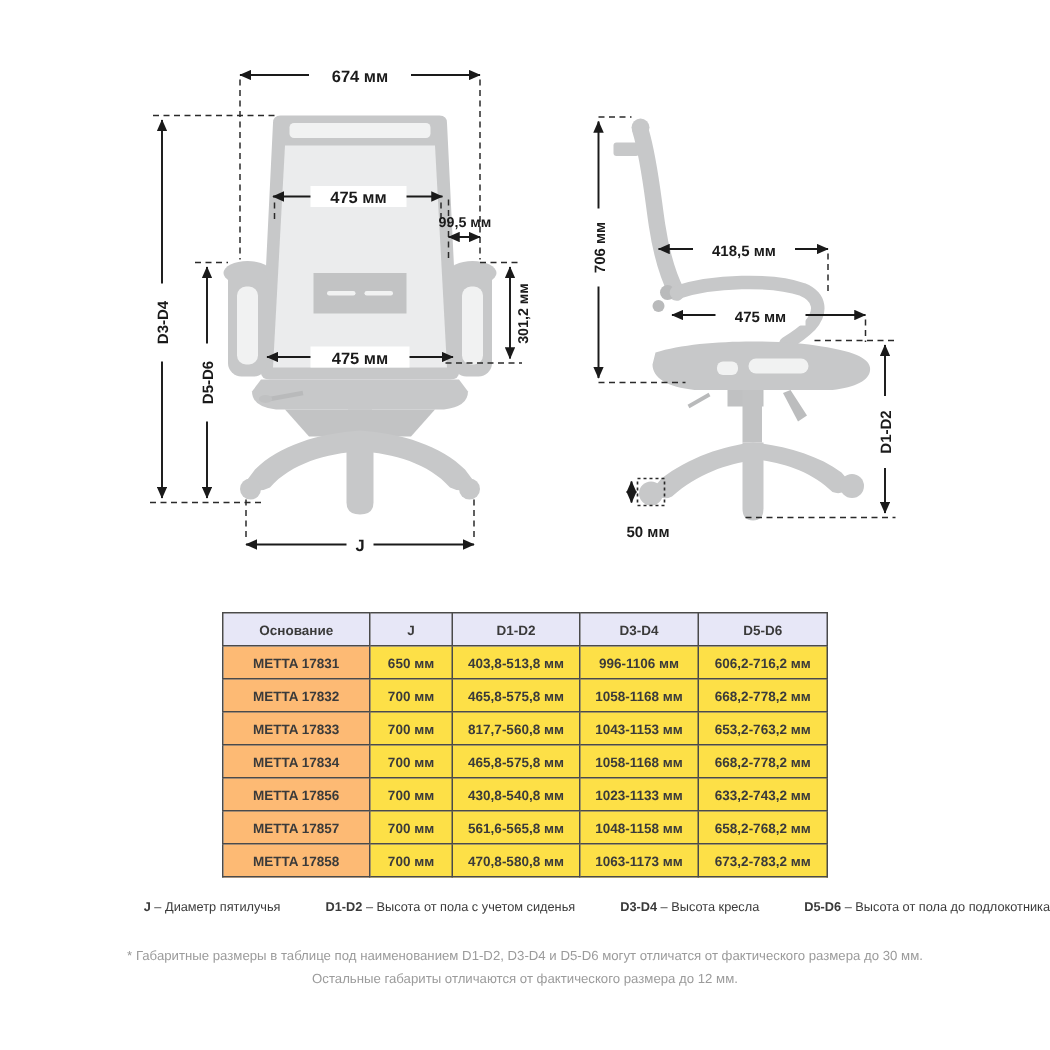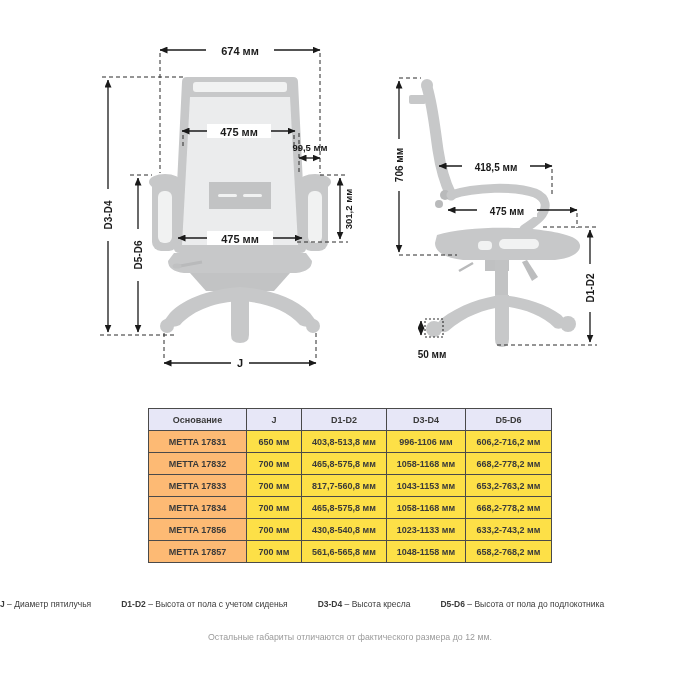--- a/index.html
+++ b/index.html
@@ -22,21 +22,21 @@
 
   
   table.spec{position:absolute;left:148px;top:408px;border-collapse:collapse;table-layout:fixed;border-radius:26px;}
   table.spec td,table.spec th{border:1px solid #4a4a4a;height:21px;padding:0;
     font-size:9px;font-weight:bold;color:#3a3a3a;text-align:center;vertical-align:middle;}
   table.spec th{background:#e7e7f7;}
   table.spec td.name{background:#fdba74;}
   table.spec td{background:#fde047;}
 
   
-  .legend{position:absolute;left:0;top:599px;width:700px;display:flex;justify-content:flex-start;gap:30px;
+  .legend{position:absolute;left:0;top:599px;width:700px;display:flex;justify-content:flex-end;gap:30px;
     font-size:8.5px;color:#3a3a3a;}
   .legend b{font-weight:bold;}
   .footnote{position:absolute;left:0;top:630px;width:700px;text-align:center;
     font-size:8.8px;color:#9b9b9b;line-height:15px;}
 </style>
 </head>
 <body>
 
 <svg class="abs" style="left:90px;top:25px;" width="330" height="350" viewBox="0 0 330 350">
   <defs>
@@ -248,25 +248,33 @@
     <td>1023-1133 мм</td>
     <td>633,2-743,2 мм</td>
   </tr>
   <tr>
     <td class="name">METTA 17857</td>
     <td>700 мм</td>
     <td>561,6-565,8 мм</td>
     <td>1048-1158 мм</td>
     <td>658,2-768,2 мм</td>
   </tr>
+  <tr>
+    <td class="name">METTA 17858</td>
+    <td>700 мм</td>
+    <td>470,8-580,8 мм</td>
+    <td>1063-1173 мм</td>
+    <td>673,2-783,2 мм</td>
+  </tr>
 </tbody>
   </table>
 
 <div class="legend">
   <span><b>J</b> <span>– Диаметр пятилучья</span></span>
   <span><b>D1-D2</b> <span>– Высота от пола с учетом сиденья</span></span>
   <span><b>D3-D4</b> <span>– Высота кресла</span></span>
   <span><b>D5-D6</b> <span>– Высота от пола до подлокотника</span></span>
 </div>
 
 <div class="footnote">
+  <div>* Габаритные размеры в таблице под наименованием D1-D2, D3-D4 и D5-D6 могут отличатся от фактического размера до 30 мм.</div>
   <div>Остальные габариты отличаются от фактического размера до 12 мм.</div>
 </div>
 
 </body></html>

